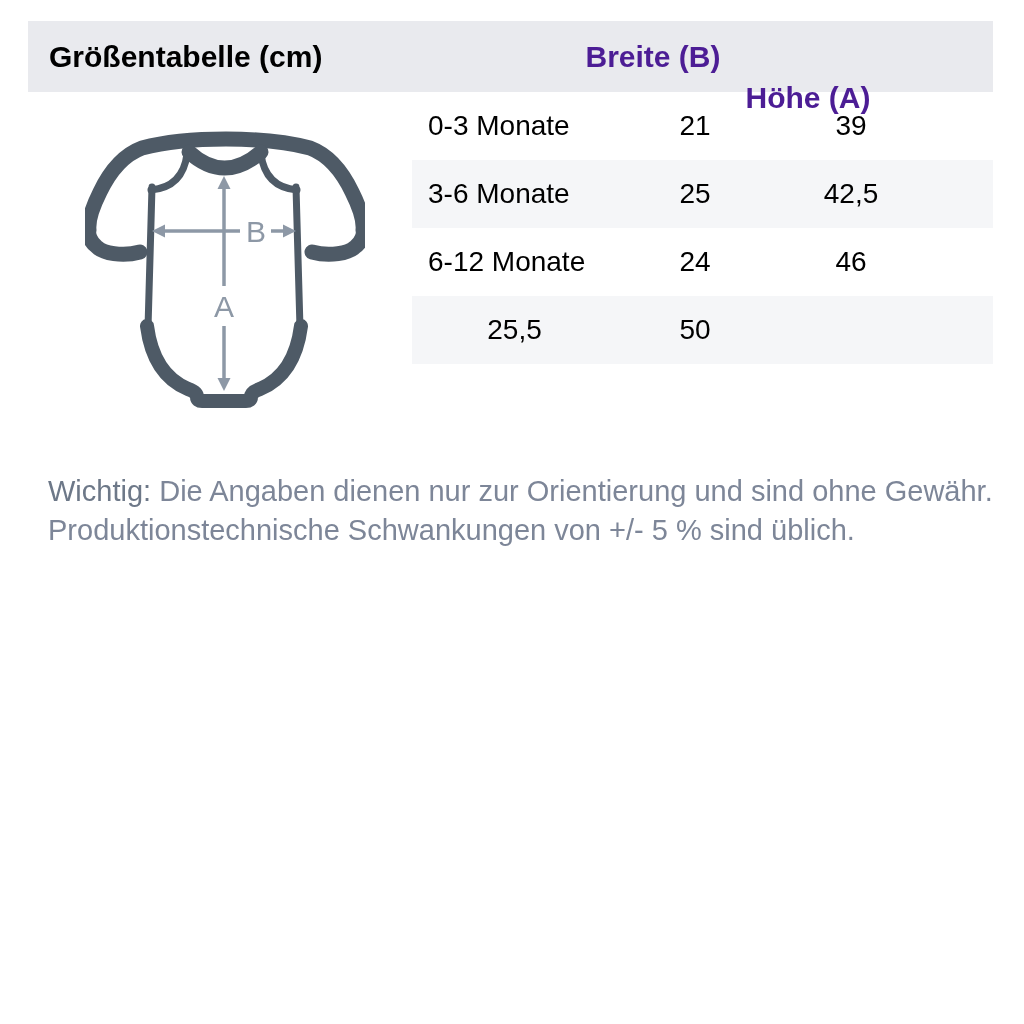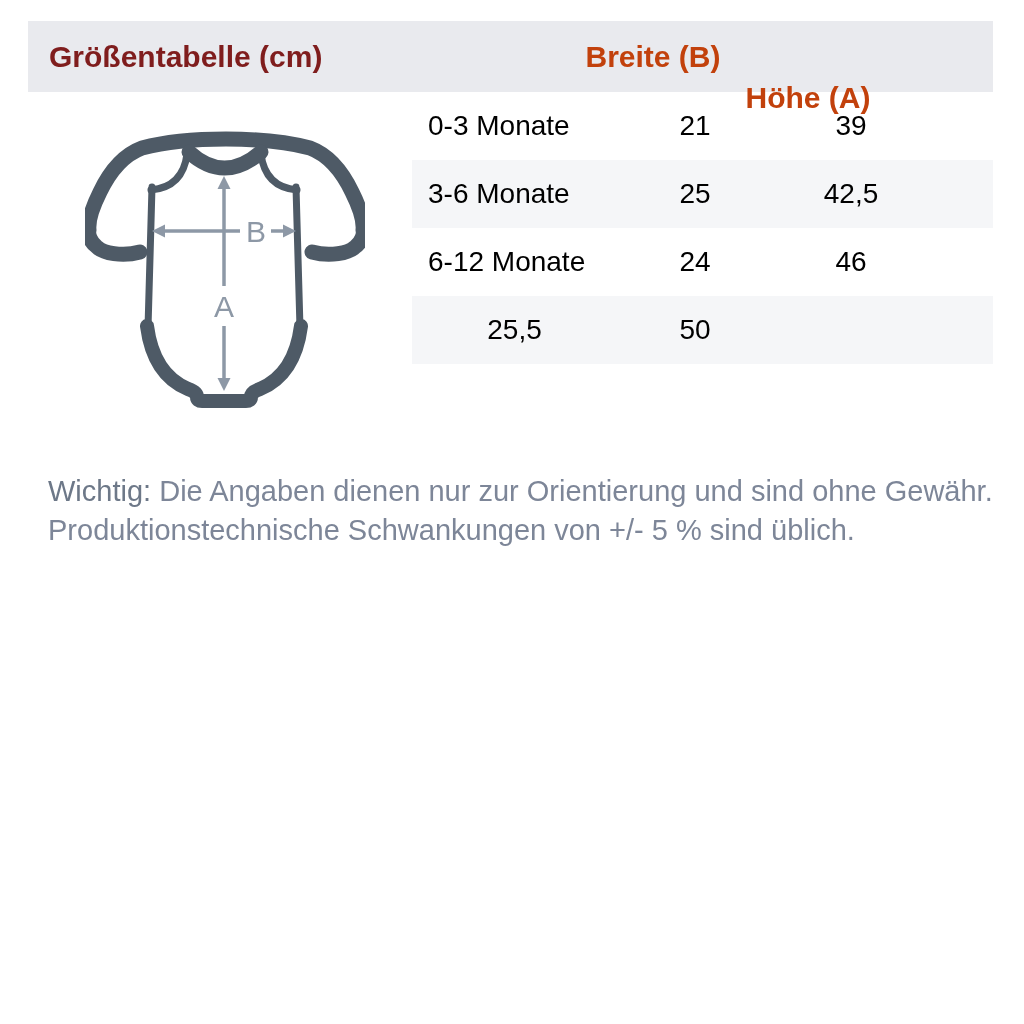--- a/index.html
+++ b/index.html
@@ -7,25 +7,25 @@
     position:relative;width:1024px;height:1024px;background:#ffffff;overflow:hidden;
     font-family:"Liberation Sans","DejaVu Sans",sans-serif;color:#475061;
   }
   
   .header-band{
     position:absolute;left:28px;top:21px;width:965px;height:71px;
     background:#e9eaee;
   }
   .page-title{
     position:absolute;left:21px;top:0;height:71px;line-height:71px;
-    font-size:30px;font-weight:bold;color:#7f1d1d;white-space:nowrap;text-align:center;
+    font-size:30px;font-weight:bold;color:#000000;white-space:nowrap;text-align:center;
   }
   .col-head{
     position:absolute;top:0;height:71px;line-height:71px;text-align:center;
-    font-size:30px;font-weight:bold;color:#c2410c;white-space:nowrap;
+    font-size:30px;font-weight:bold;color:#4c1d95;white-space:nowrap;
   }
   .col-head.breite{left:555px;width:140px;}
   .col-head.hoehe{left:715px;width:130px;margin-top:41px;}
   
   .size-table{position:absolute;left:412px;top:92px;width:581px;}
   .table-row{
     display:grid;grid-template-columns:205px 156px 156px 64px;
     height:68px;align-items:center;font-size:28px;color:#000000;
   }
   .table-row:nth-child(even){background:#f5f6f8;}

